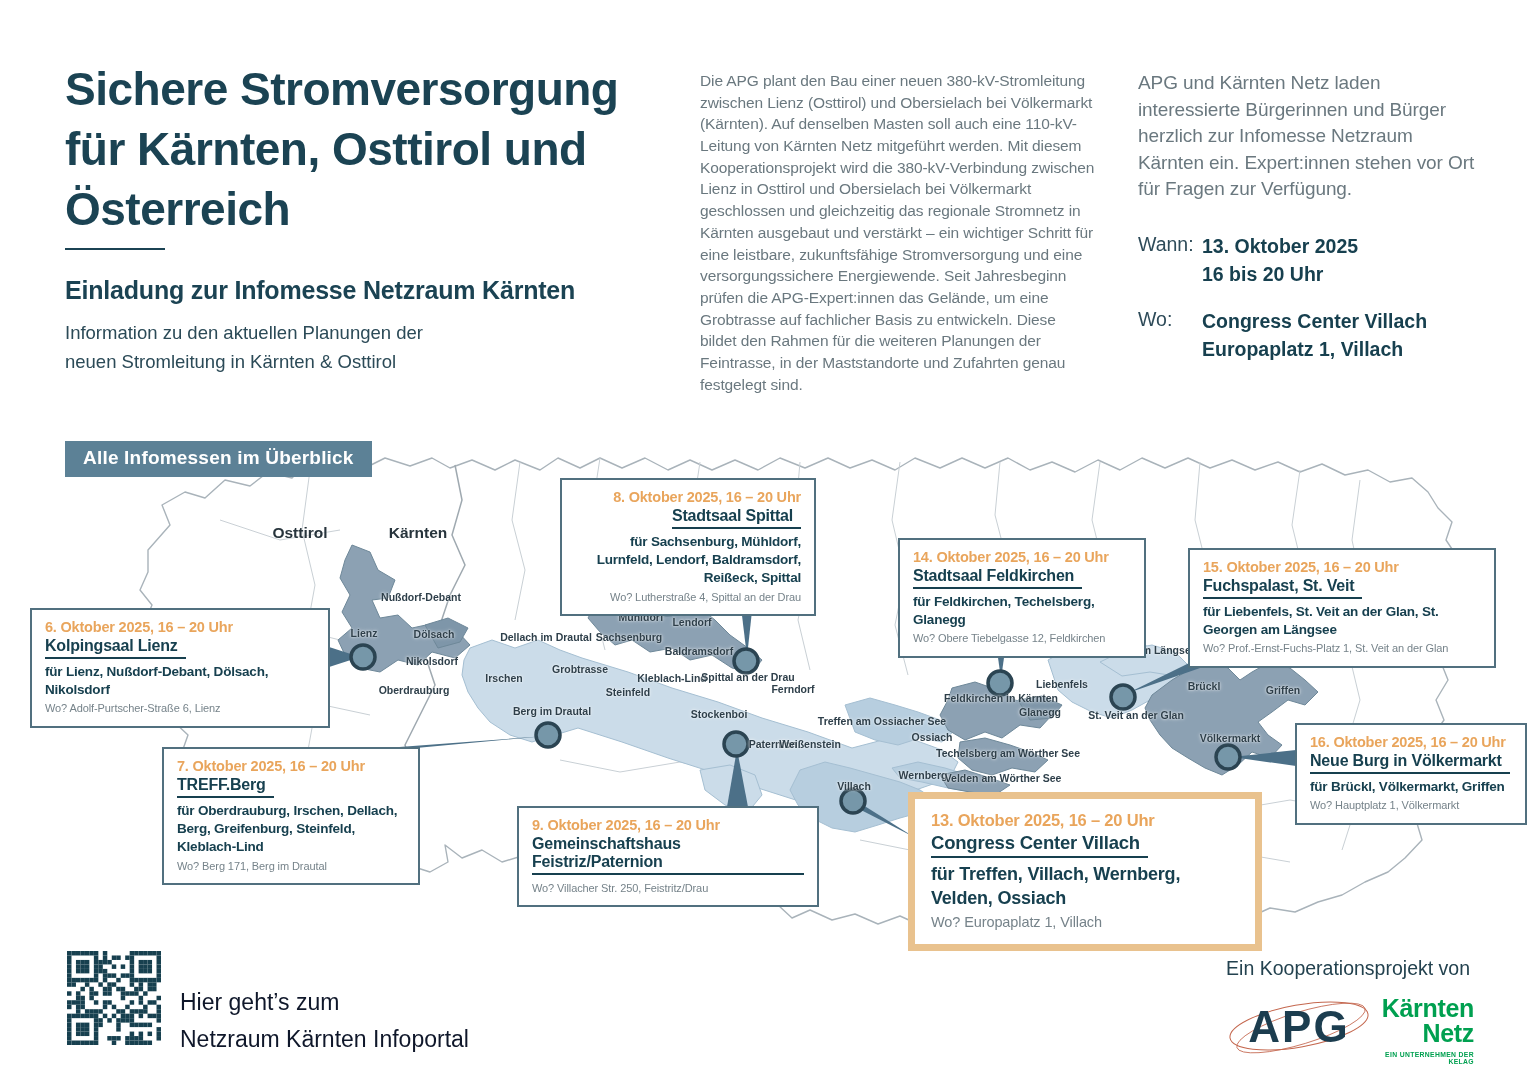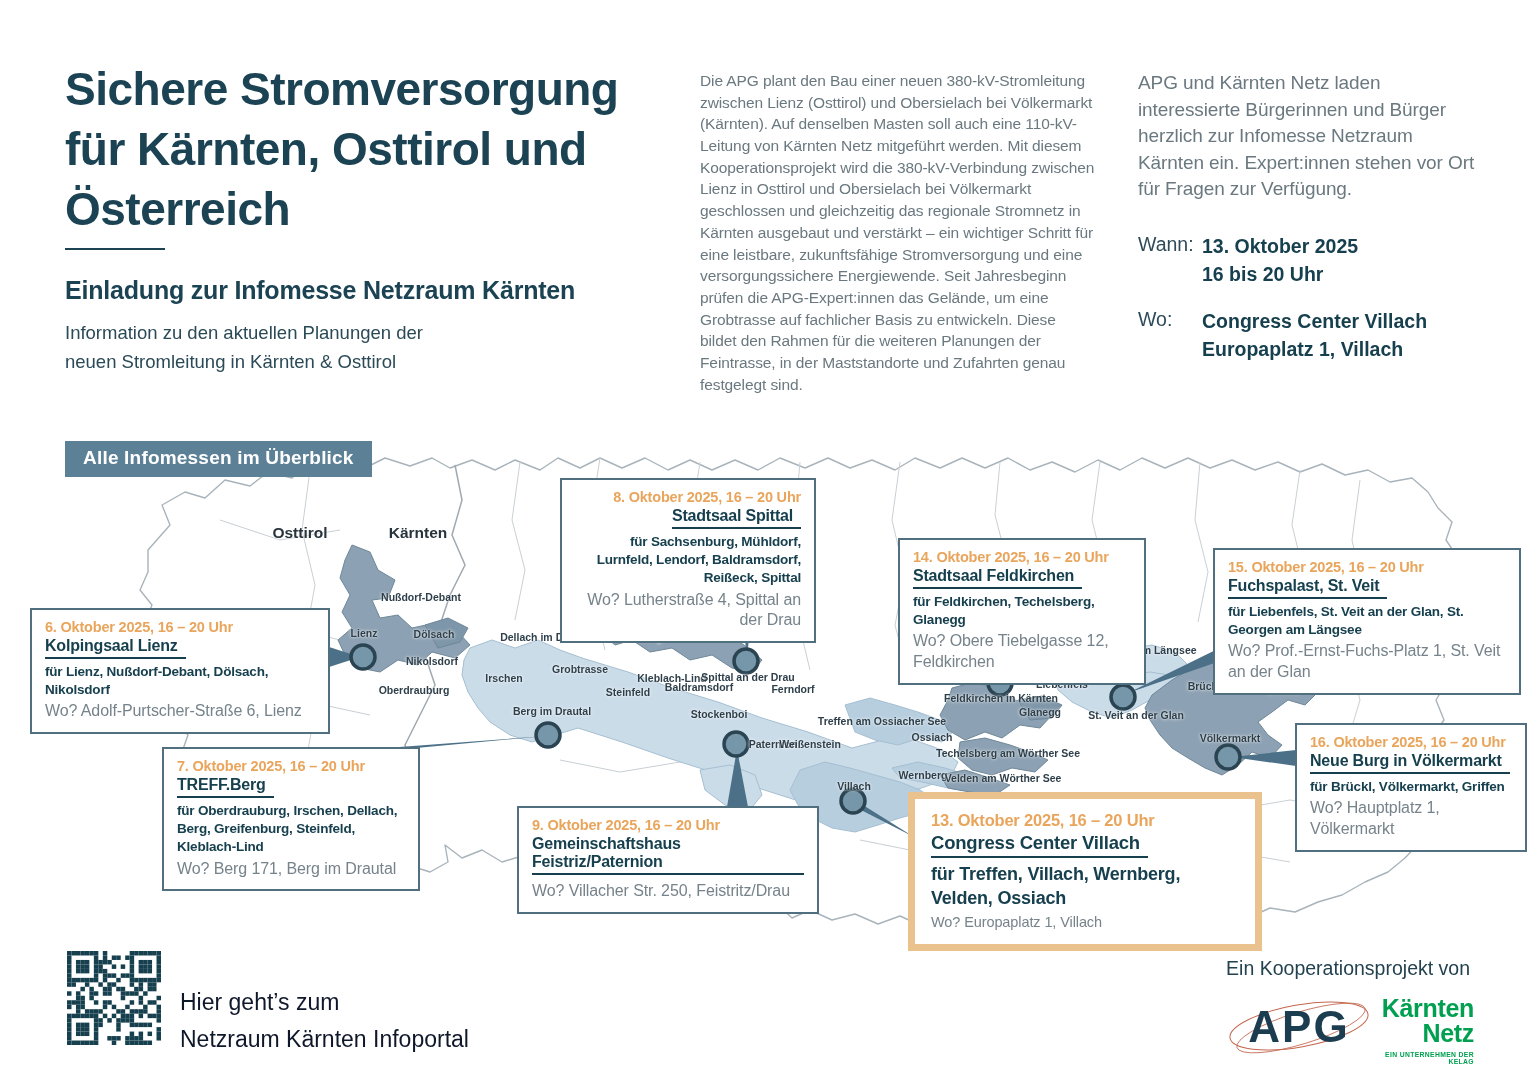--- a/index.html
+++ b/index.html
@@ -34,21 +34,21 @@
   .map-region-label { position:absolute; transform:translate(-50%,-50%); font-size:15.5px; font-weight:bold;
                color:#27343C; white-space:nowrap; text-shadow:0 0 3px rgba(255,255,255,.9); }
 
   
   .event-box { position:absolute; z-index:3; background:#ffffff; border:2px solid #51707F;
                padding:9px 13px 10px; }
   .ev-date  { color:#E9A55C; font-weight:bold; font-size:14.5px; letter-spacing:-0.2px; }
   .ev-title { display:inline-block; color:#17404F; font-weight:bold; font-size:16px; letter-spacing:-0.2px;
               border-bottom:2px solid #17404F; padding:1px 8px 2px 0; margin:1px 0 4px; }
   .ev-for   { color:#17404F; font-weight:bold; font-size:13.5px; letter-spacing:-0.2px; line-height:1.35; }
-  .ev-where { color:#76838A; font-size:16px; letter-spacing:-0.1px; margin-top:2px; line-height:1.3; }
+  .ev-where { color:#76838A; font-size:11px; letter-spacing:-0.1px; margin-top:2px; line-height:1.3; }
   .event-box.highlight { border:7px solid #E9C28E; padding:12px 16px 13px; }
   .event-box.highlight .ev-date  { font-size:16.5px; }
   .event-box.highlight .ev-title { font-size:18.5px; }
   .event-box.highlight .ev-for   { font-size:18px; }
   .event-box.highlight .ev-where { font-size:14.5px; }
 
   
   .qr-wrap { position:absolute; left:67px; top:951px; width:94px; height:94px; z-index:3; }
   .qr-caption { position:absolute; left:180px; top:984px; font-size:23px; line-height:1.6; color:#0f172a; }
   .coop { position:absolute; left:1100px; top:957px; width:370px; text-align:right;
@@ -214,21 +214,21 @@
       <div class="map-label" style="left: 504px; top: 678px;">Irschen</div>
       <div class="map-label" style="left: 546px; top: 637px;">Dellach im Drautal</div>
       <div class="map-label" style="left: 580px; top: 669px;">Grobtrasse</div>
       <div class="map-label" style="left: 628px; top: 692px;">Steinfeld</div>
       <div class="map-label" style="left: 552px; top: 711px;">Berg im Drautal</div>
       <div class="map-label" style="left: 612px; top: 598px;">Reißeck</div>
       <div class="map-label" style="left: 641px; top: 617px;">Mühldorf</div>
       <div class="map-label" style="left: 667px; top: 598px;">Lurnfeld</div>
       <div class="map-label" style="left: 629px; top: 637px;">Sachsenburg</div>
       <div class="map-label" style="left: 692px; top: 622px;">Lendorf</div>
-      <div class="map-label" style="left: 699px; top: 651px; margin-top: 36px;">Baldramsdorf</div>
+      <div class="map-label" style="left: 699px; top: 651px;">Baldramsdorf</div>
       <div class="map-label" style="left: 672px; top: 678px;">Kleblach-Lind</div>
       <div class="map-label" style="left: 748px; top: 677px;">Spittal an der Drau</div>
       <div class="map-label" style="left: 793px; top: 689px;">Ferndorf</div>
       <div class="map-label" style="left: 719px; top: 714px;">Stockenboi</div>
       <div class="map-label" style="left: 773px; top: 744px;">Paternion</div>
       <div class="map-label" style="left: 810px; top: 744px;">Weißenstein</div>
       <div class="map-label" style="left: 882px; top: 721px;">Treffen am Ossiacher See</div>
       <div class="map-label" style="left: 932px; top: 737px;">Ossiach</div>
       <div class="map-label" style="left: 854px; top: 786px;">Villach</div>
       <div class="map-label" style="left: 923px; top: 775px;">Wernberg</div>
@@ -278,21 +278,21 @@
     <div class="ev-where">Wo? Europaplatz 1, Villach</div>
   </div>
 
   <div class="event-box" style="left:898px; top:538px; width:248px;">
     <div class="ev-date">14. Oktober 2025, 16 – 20 Uhr</div>
     <div><span class="ev-title">Stadtsaal Feldkirchen</span></div>
     <div class="ev-for">für Feldkirchen, Techelsberg, Glanegg</div>
     <div class="ev-where">Wo? Obere Tiebelgasse 12, Feldkirchen</div>
   </div>
 
-  <div class="event-box" style="left:1188px; top:548px; width:308px;margin-left:25px;">
+  <div class="event-box" style="left:1188px; top:548px; width:308px;">
     <div class="ev-date">15. Oktober 2025, 16 – 20 Uhr</div>
     <div><span class="ev-title">Fuchspalast, St. Veit</span></div>
     <div class="ev-for">für Liebenfels, St. Veit an der Glan, St. Georgen am Längsee</div>
     <div class="ev-where">Wo? Prof.-Ernst-Fuchs-Platz 1, St. Veit an der Glan</div>
   </div>
 
   <div class="event-box" style="left:1295px; top:723px; width:232px;">
     <div class="ev-date">16. Oktober 2025, 16 – 20 Uhr</div>
     <div><span class="ev-title">Neue Burg in Völkermarkt</span></div>
     <div class="ev-for">für Brückl, Völkermarkt, Griffen</div>

